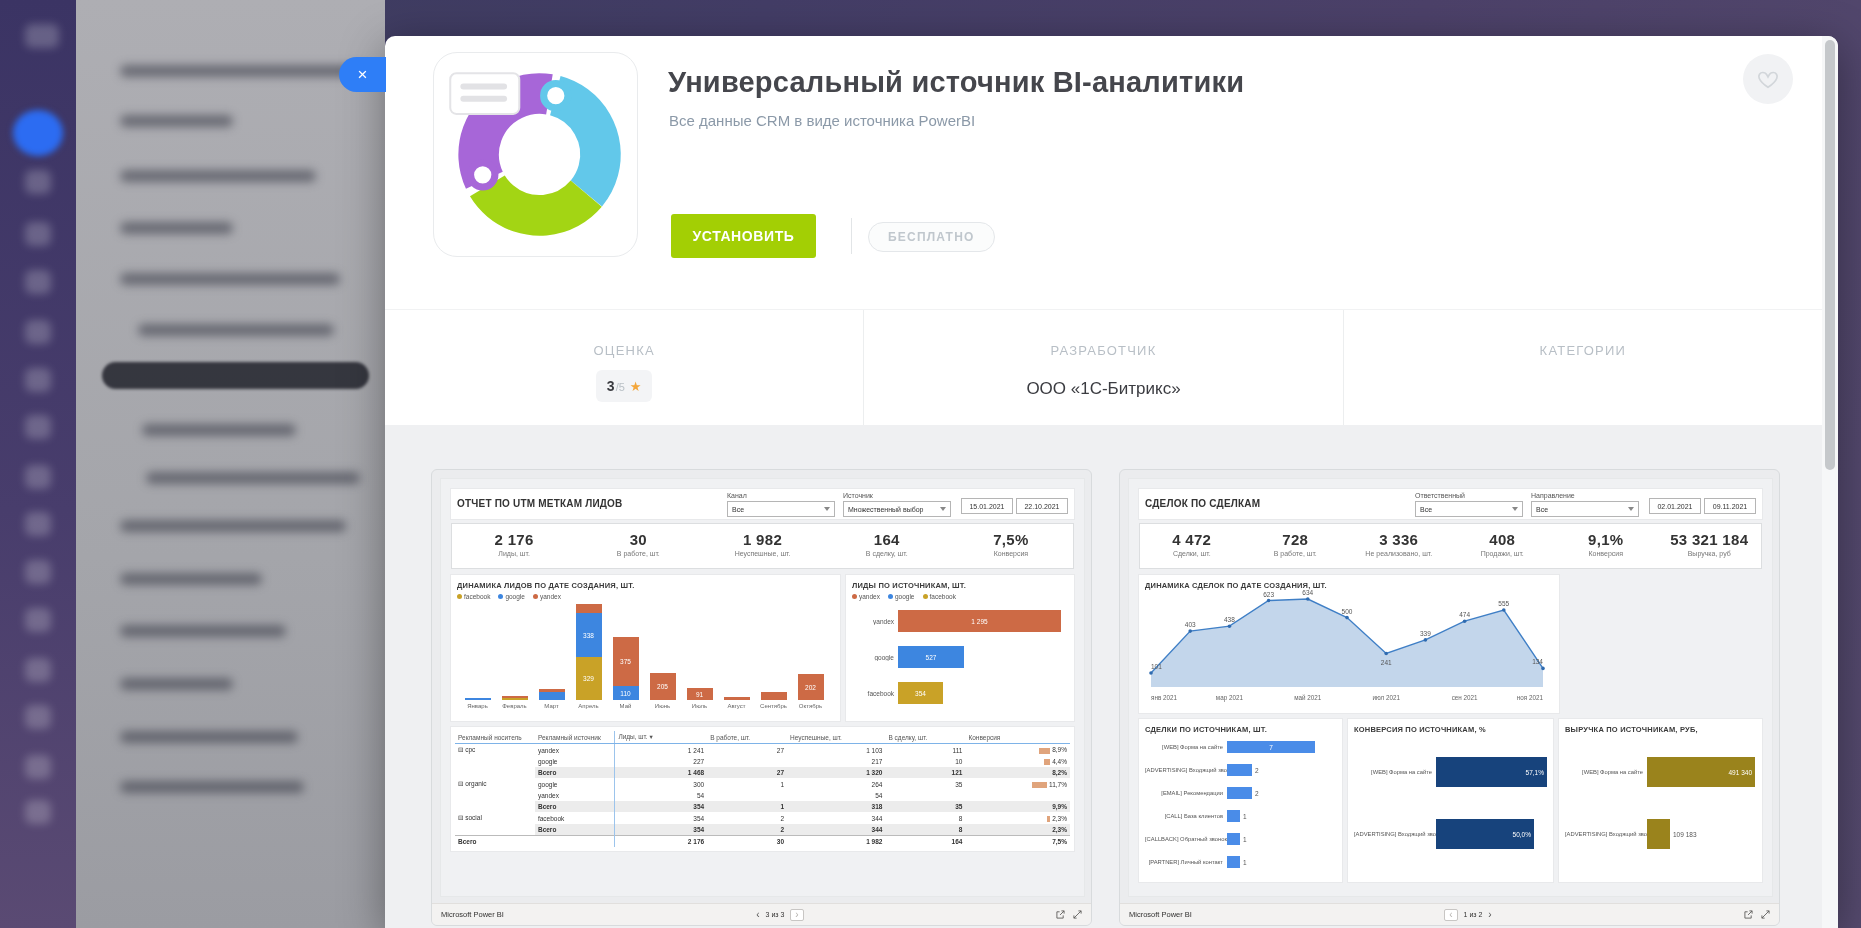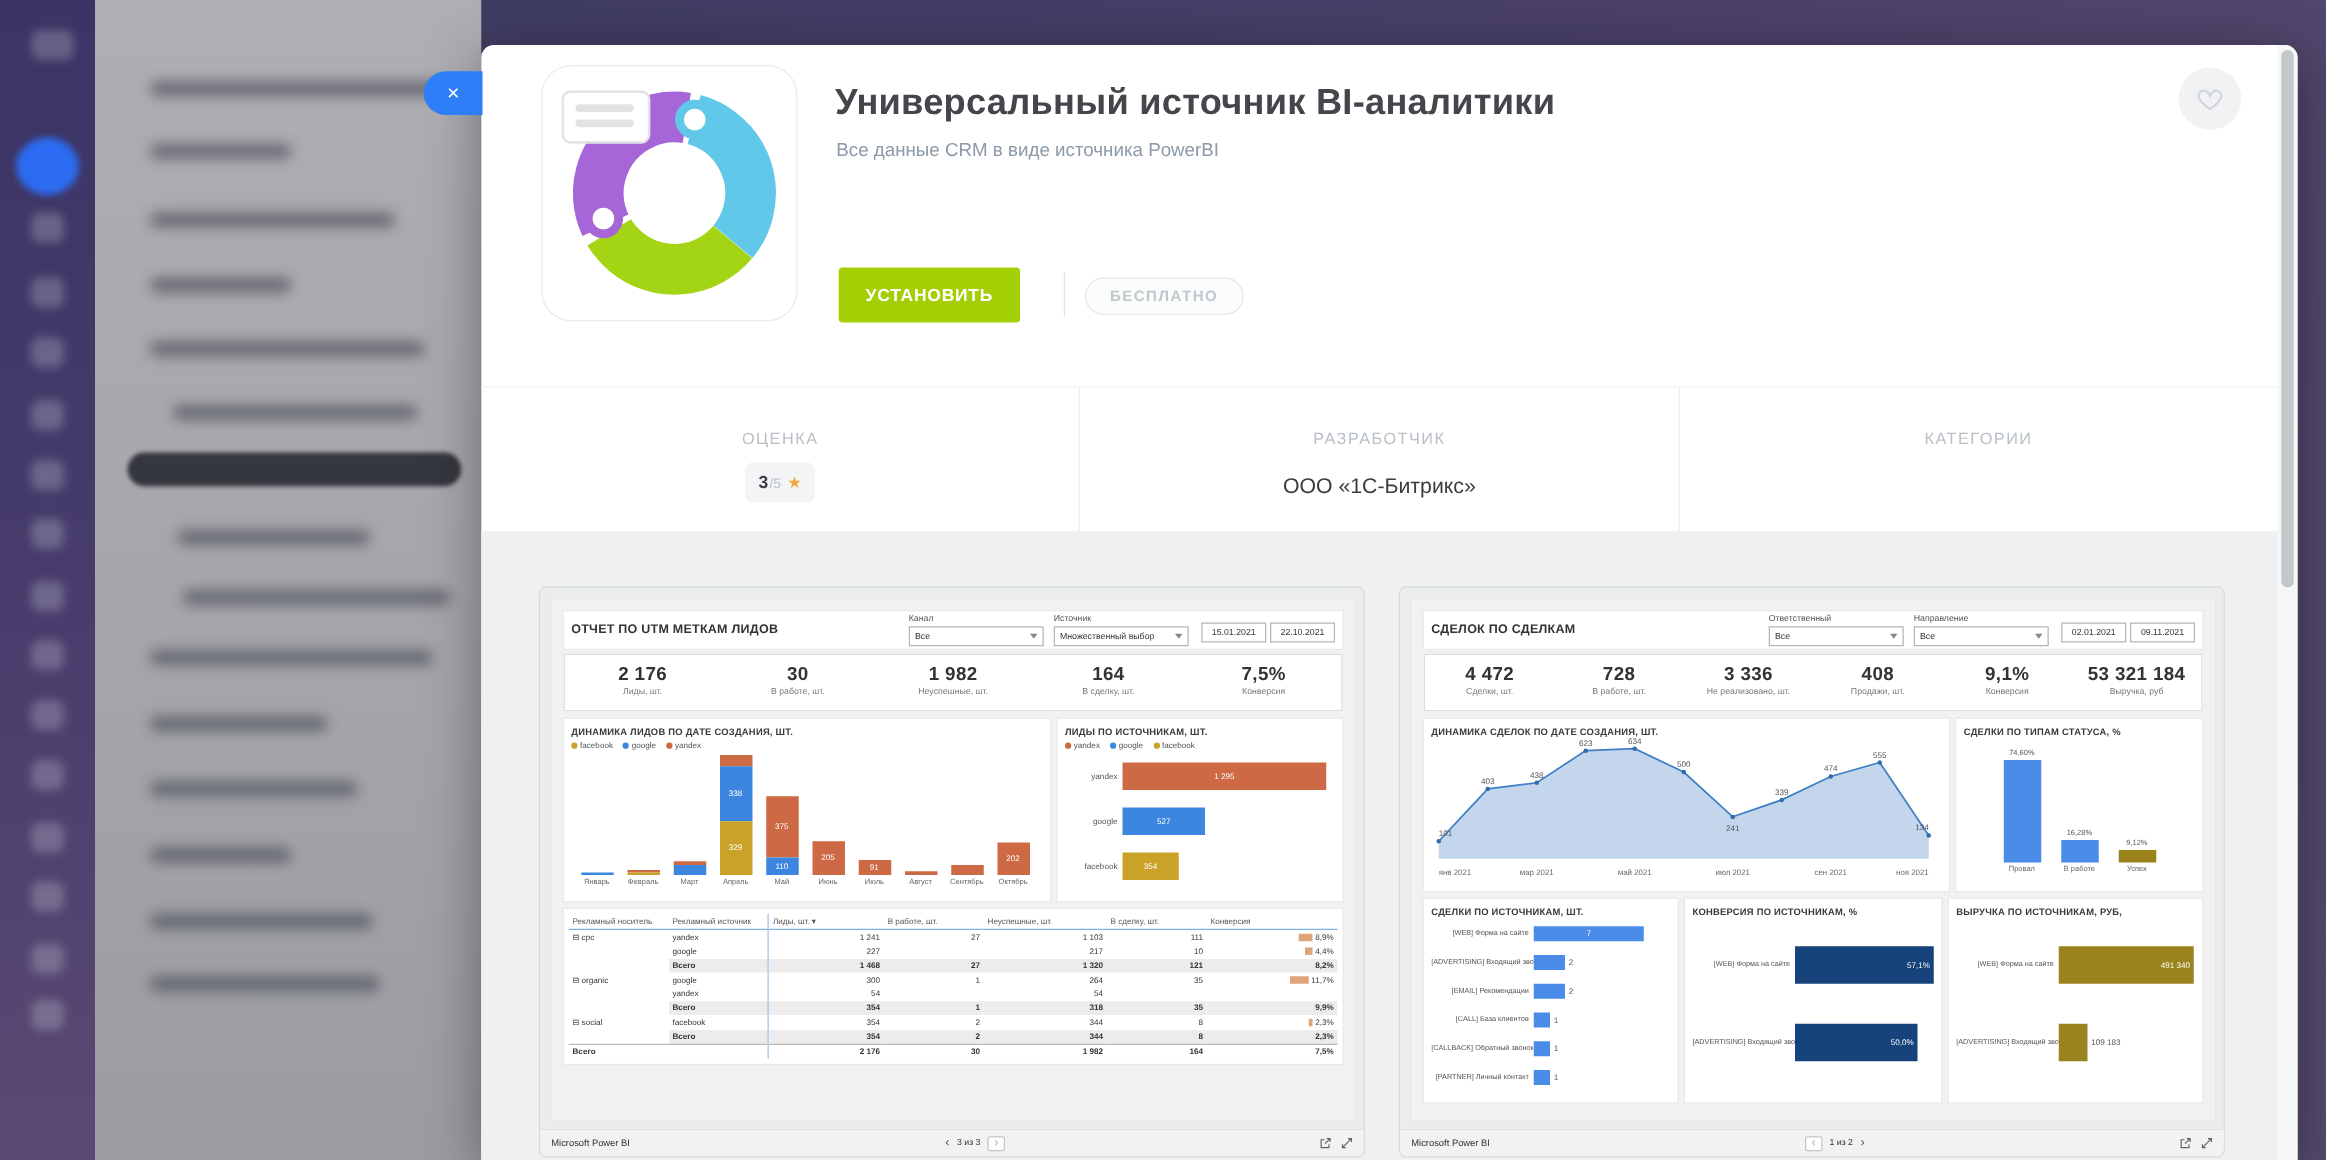--- a/index.html
+++ b/index.html
@@ -569,42 +569,20 @@
                     <circle cx="398" cy="78.4" r="1.8" fill="#2f6bb0"></circle>
                     <text x="398" y="74.4" text-anchor="end" font-size="6.5" fill="#555">134</text>
                     <text x="6" y="110" text-anchor="start" font-size="6.3" fill="#666">янв 2021</text>
                     <text x="84.4" y="110" text-anchor="middle" font-size="6.3" fill="#666">мар 2021</text>
                     <text x="162.8" y="110" text-anchor="middle" font-size="6.3" fill="#666">май 2021</text>
                     <text x="241.20000000000002" y="110" text-anchor="middle" font-size="6.3" fill="#666">июл 2021</text>
                     <text x="319.6" y="110" text-anchor="middle" font-size="6.3" fill="#666">сен 2021</text>
                     <text x="398" y="110" text-anchor="end" font-size="6.3" fill="#666">ноя 2021</text>
                   </svg></div>
             </div>
-            <div class="panel" style="flex:1;height:138px;padding:6px">
-              <div class="panel-title">СДЕЛКИ ПО ТИПАМ СТАТУСА, %</div>
-              <div id="p2-status">
-                  <div style="display: flex; gap: 16px; justify-content: center; align-items: flex-end; height: 103px; margin-top: 6px;">
-                    <div style="display: flex; flex-direction: column; align-items: center; justify-content: flex-end;">
-                      <div style="font-size: 6px; color: rgb(85, 85, 85); margin-bottom: 2px;">74,60%</div>
-                      <div style="width: 30px; background: rgb(74, 140, 232); height: 82px;"></div>
-                      <div style="font-size: 6px; color: rgb(102, 102, 102); margin-top: 3px;">Провал</div>
-                    </div>
-                    <div style="display: flex; flex-direction: column; align-items: center; justify-content: flex-end;">
-                      <div style="font-size: 6px; color: rgb(85, 85, 85); margin-bottom: 2px;">16,28%</div>
-                      <div style="width: 30px; background: rgb(74, 140, 232); height: 18px;"></div>
-                      <div style="font-size: 6px; color: rgb(102, 102, 102); margin-top: 3px;">В работе</div>
-                    </div>
-                    <div style="display: flex; flex-direction: column; align-items: center; justify-content: flex-end;">
-                      <div style="font-size: 6px; color: rgb(85, 85, 85); margin-bottom: 2px;">9,12%</div>
-                      <div style="width: 30px; background: rgb(154, 131, 28); height: 10px;"></div>
-                      <div style="font-size: 6px; color: rgb(102, 102, 102); margin-top: 3px;">Успех</div>
-                    </div>
-                  </div>
-                </div>
-            </div>
           </div>
           <div class="charts-row" style="flex:1">
             <div class="panel" style="flex:1;height:163px;padding:6px">
               <div class="panel-title">СДЕЛКИ ПО ИСТОЧНИКАМ, ШТ.</div>
               <div id="p2-src">
                   <div class="hrow" style="height: 20px; margin-top: 3px;">
                     <div class="hlab" style="width: 82px; font-size: 5.8px;">[WEB] Форма на сайте</div>
                     <div class="htrack">
                       <div class="hbar" style="width: 88px; height: 12px; background: rgb(74, 140, 232); justify-content: center;">7</div>
                     </div>

